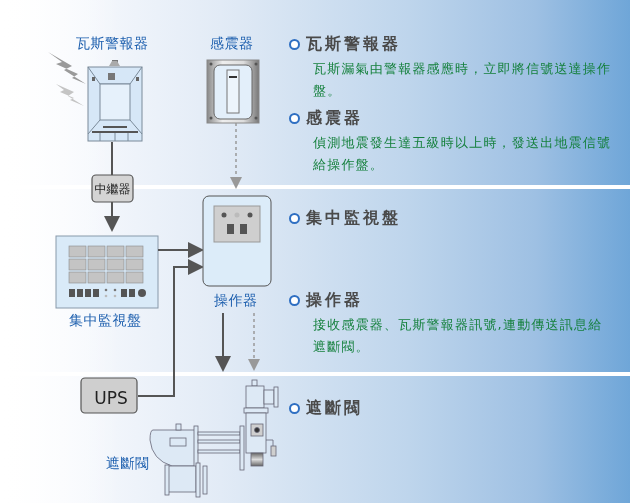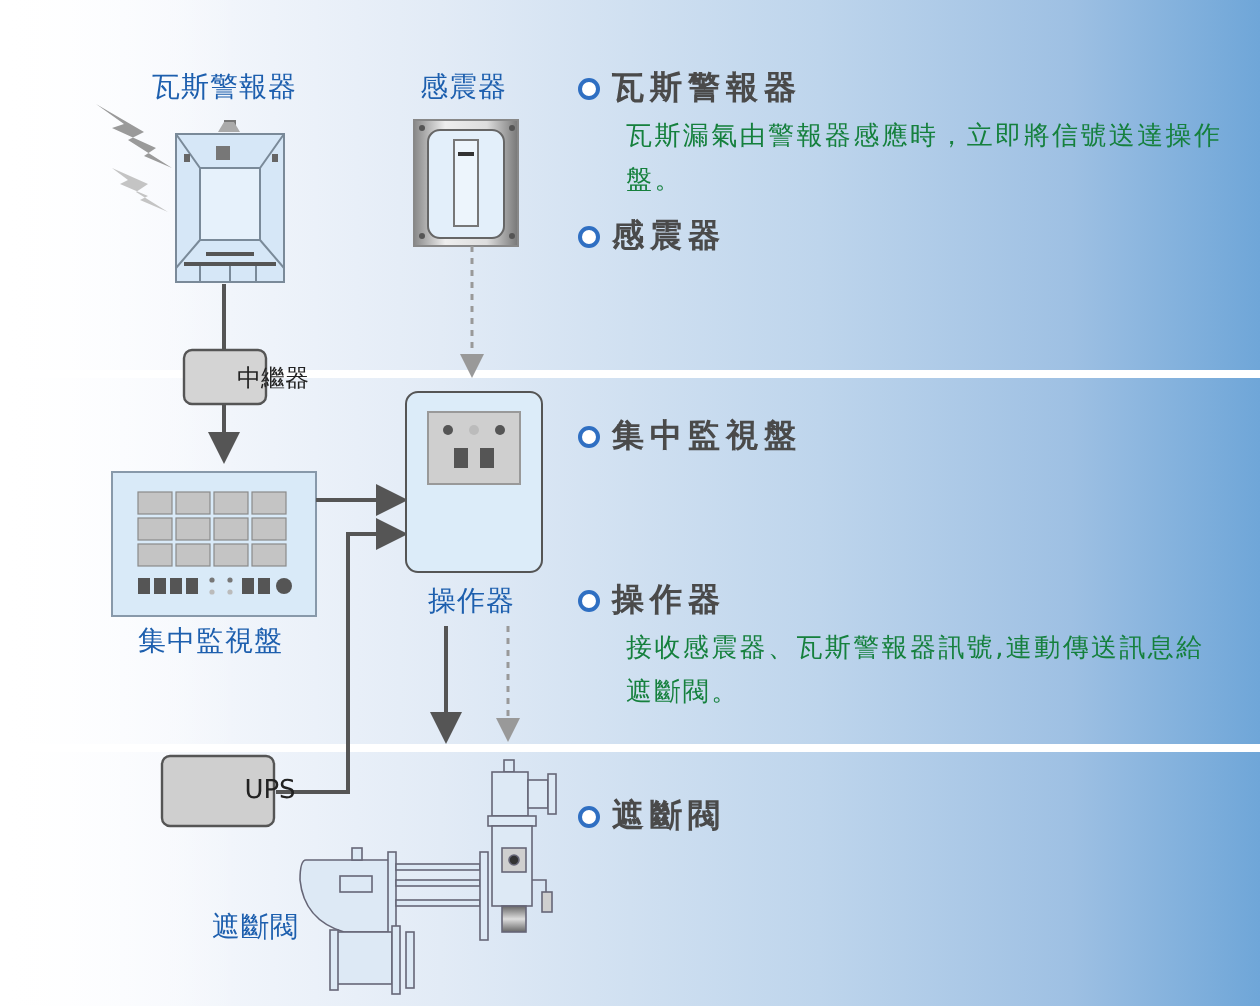--- a/index.html
+++ b/index.html
@@ -8,21 +8,21 @@
          background: linear-gradient(90deg, #ffffff 0%, #f4f7fc 15%, #e2ebf6 35%, #bed5ec 65%, #9ec0e3 85%, #6fa6d8 100%); }
   .divider { position:absolute; left:0; right:0; height:4px; background:#ffffff; }
   .fade-left { position:absolute; left:0; top:0; bottom:0; width:120px;
                background: linear-gradient(90deg, rgba(255,255,255,1) 0%, rgba(255,255,255,0) 100%); }
   .section { position:absolute; left:289px; width:330px; }
   .sec-title { display:flex; align-items:center; font-size:16px; font-weight:bold; color:#4a4a4a; letter-spacing:3px; }
   .bullet { width:7px; height:7px; border:2px solid #2f6fc2; border-radius:50%; background:#fff; margin-right:6px; flex:none; }
   .sec-desc { margin-left:24px; margin-top:3px; font-size:13px; line-height:22px; color:#15803d; letter-spacing:1.2px; width:300px; }
   .label-blue { position:absolute; font-size:14px; color:#1d5fae; letter-spacing:0.5px; white-space:nowrap; }
   .diagram { position:absolute; left:0; top:0; }
-  .box-label { position:absolute; font-size:12px; color:#222; text-align:center;padding-left:24px; }
+  .box-label { position:absolute; font-size:12px; color:#222; text-align:center; }
 </style>
 </head>
 <body>
 
 <div class="fade-left"></div>
 <div class="divider" style="top:185px;"></div>
 <div class="divider" style="top:372px;"></div>
 
 <svg class="diagram" width="300" height="503" viewBox="0 0 300 503">
   <defs>
@@ -159,36 +159,37 @@
     <rect x="196" y="463" width="4" height="34" fill="#dde9f5"></rect>
     <rect x="203" y="466" width="4" height="28" fill="#dde9f5"></rect>
   </g>
 </svg>
 
 <div class="label-blue" style="left:76px; top:35px;">瓦斯警報器</div>
 <div class="label-blue" style="left:210px; top:35px;">感震器</div>
 <div class="box-label" style="left:92px; top:181px; width:41px;">中繼器</div>
 <div class="label-blue" style="left:69px; top:312px;">集中監視盤</div>
 <div class="label-blue" style="left:214px; top:292px;">操作器</div>
-<div class="box-label" style="left:81px; top:388px; width:60px; font-size:13px;">UPS</div>
+<div class="box-label" style="left:81px; top:388px; width:60px; font-size:17px;">UPS</div>
 <div class="label-blue" style="left:106px; top:455px;">遮斷閥</div>
 
 <div class="section" style="top:34px;">
   <div class="sec-title">
       <span class="bullet"></span>
       <span>瓦斯警報器</span>
     </div>
   <div class="sec-desc">瓦斯漏氣由警報器感應時，立即將信號送達操作盤。</div>
 </div>
 
 <div class="section" style="top:108px;">
   <div class="sec-title">
       <span class="bullet"></span>
       <span>感震器</span>
     </div>
+  <div class="sec-desc">偵測地震發生達五級時以上時，發送出地震信號給操作盤。</div>
 </div>
 
 <div class="section" style="top:208px;">
   <div class="sec-title">
       <span class="bullet"></span>
       <span>集中監視盤</span>
     </div>
 </div>
 
 <div class="section" style="top:290px;">

